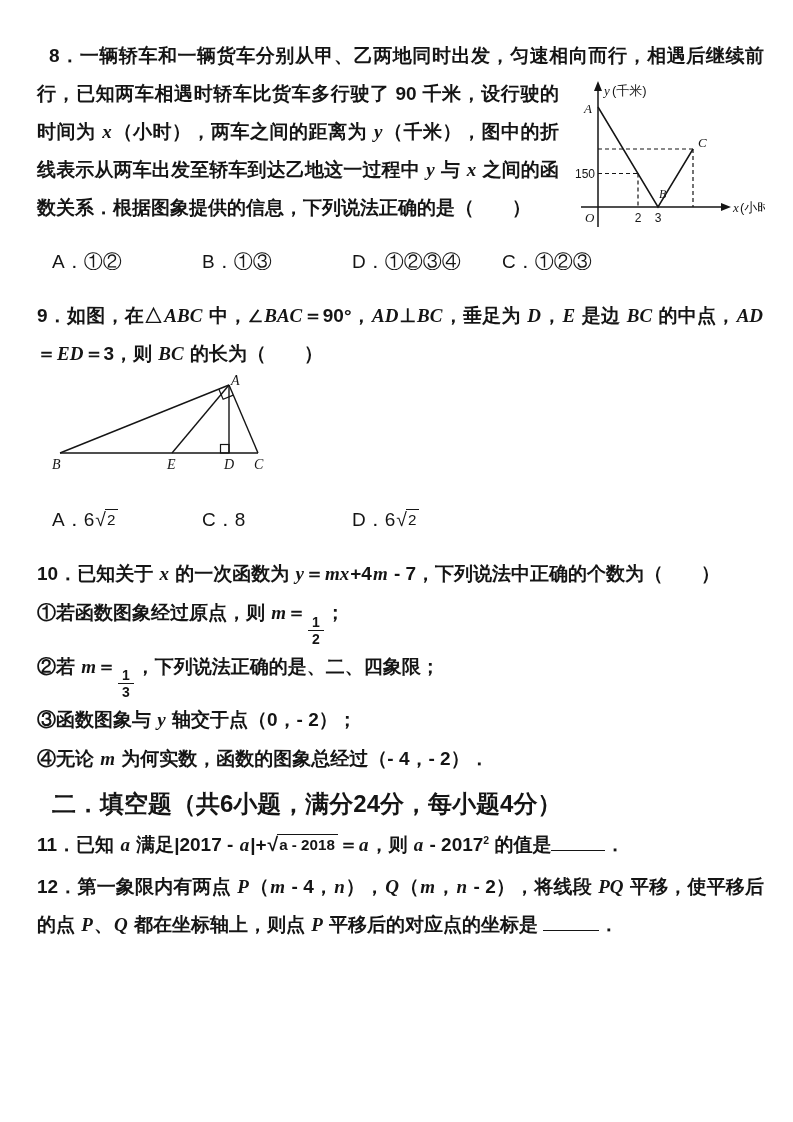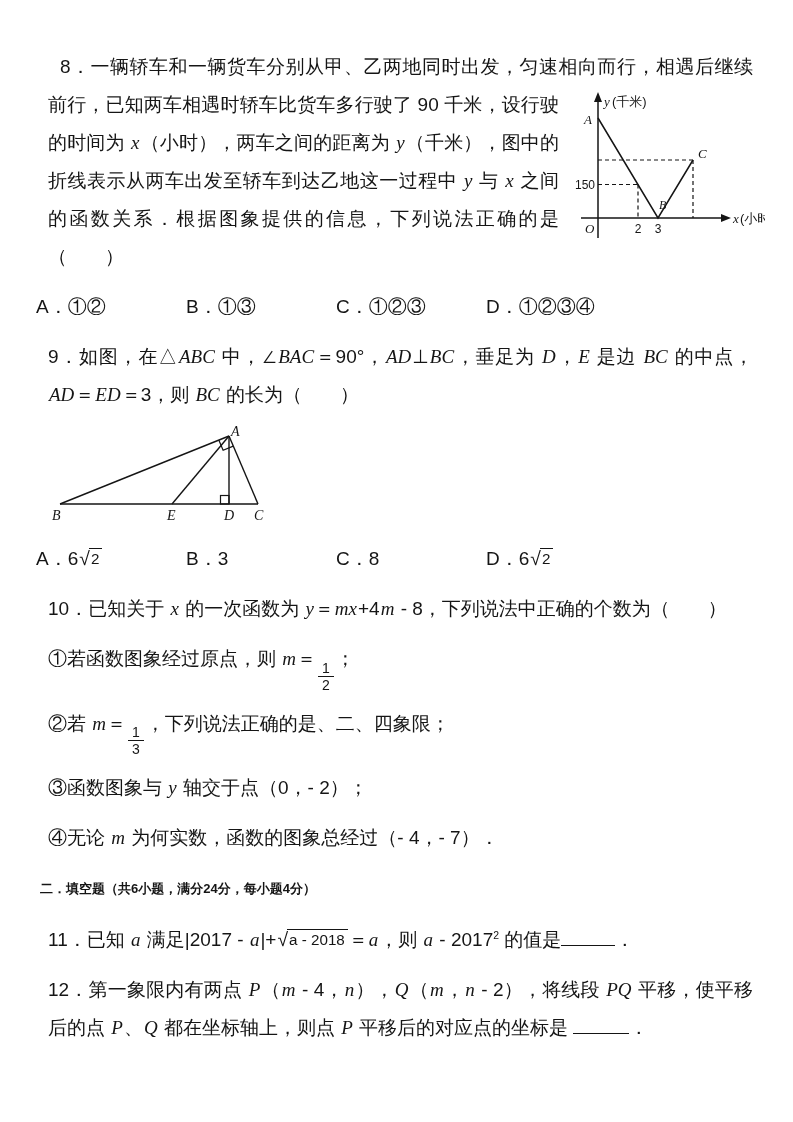--- a/index.html
+++ b/index.html
@@ -4,26 +4,26 @@
 <style>
   html,body{margin:0;padding:0;}
   body{
     width:793px;height:1122px;overflow:hidden;
     background:#ffffff;color:#151515;
     font-family:"Liberation Sans",sans-serif;
     -webkit-font-smoothing:antialiased;
   }
   .page{padding:36px 28px 0 36px;font-size:19px;line-height:38px;}
   .q{margin:0 0 4px 0;}
-  p{margin:12px;}
+  p{margin:1px;font-weight:bold;}
   .stem{text-align:justify;}
   .indent{text-indent:12px;}
   .it{font-style:italic;font-family:"Liberation Serif",serif;padding:0 1px;}
   
-  .opts{display:flex;align-items:baseline;margin:0;}
+  .opts{display:flex;align-items:baseline;margin:16px;}
   .opt{flex:0 0 150px;white-space:nowrap;}
   .opt:last-child{flex:1 1 auto;}
   
   .frac{display:inline-flex;flex-direction:column;vertical-align:-0.55em;
         text-align:center;font-size:14px;line-height:16px;margin:0 2px;}
   .frac .num{border-bottom:1.6px solid currentColor;padding:0 4px;}
   .frac .den{padding:0 4px;}
   
   .sqrt{display:inline-flex;align-items:flex-start;margin:0 1px;}
   .sqrt .rad{line-height:1.05;font-size:1.02em;}
@@ -36,21 +36,21 @@
   .fig-graph{
     float:right;width:192px;height:196px;margin:0 0 2px 14px;
     padding-top:42px;box-sizing:border-box;
     shape-outside:inset(42px 0 0 0);
   }
   
   .fig-tri{margin:2px 0 4px 12px;width:232px;}
   svg text{font-family:"Liberation Serif",serif;fill:#151515;}
   svg .var{font-style:italic;}
   svg .lbl{font-style:normal;font-family:"Liberation Sans",sans-serif;}
-  h2.sec{font-size:13px;font-weight:bold;margin:6px 0 2px 4px;line-height:40px;}
+  h2.sec{font-size:24px;font-weight:bold;margin:6px 0 2px 16px;line-height:40px;}
 </style>
 </head>
 <body>
 
 <div class="page">
 
   <section class="q q8-flow">
     <figure class="fig-graph">
       <svg width="192" height="154" viewBox="0 0 192 154">
 
@@ -77,22 +77,22 @@
         <text x="22" y="99" font-size="12" text-anchor="end" class="lbl">150</text>
         <text x="65" y="143" font-size="12" text-anchor="middle" class="lbl">2</text>
         <text x="85" y="143" font-size="12" text-anchor="middle" class="lbl">3</text>
         <text x="12" y="143" font-size="13" class="var">O</text>
       </svg>
     </figure>
     <p class="stem indent"><span>8．一辆轿车和一辆货车分别从甲、乙两地同时出发，匀速相向而行，相遇后继续前行，已知两车相遇时轿车比货车多行驶了 90 千米，设行驶的时间为 </span><span class="it">x</span><span>（小时），两车之间的距离为 </span><span class="it">y</span><span>（千米），图中的折线表示从两车出发至轿车到达乙地这一过程中 </span><span class="it">y</span><span> 与 </span><span class="it">x</span><span> 之间的函数关系．根据图象提供的信息，下列说法正确的是（　　）</span></p>
     <div class="opts">
       <span class="opt"><span>A．①②</span></span>
       <span class="opt"><span>B．①③</span></span>
+      <span class="opt"><span>D．①②③④</span></span>
       <span class="opt"><span>C．①②③</span></span>
-      <span class="opt"><span>D．①②③④</span></span>
     </div>
   </section>
 
   <section class="q">
     <p class="stem"><span>9．如图，在△</span><span class="it">ABC</span><span> 中，∠</span><span class="it">BAC</span><span>＝90°，</span><span class="it">AD</span><span>⊥</span><span class="it">BC</span><span>，垂足为 </span><span class="it">D</span><span>，</span><span class="it">E</span><span> 是边 </span><span class="it">BC</span><span> 的中点，</span><span class="it">AD</span><span>＝</span><span class="it">ED</span><span>＝3，则 </span><span class="it">BC</span><span> 的长为（　　）</span></p>
     <figure class="fig-tri">
       <svg width="232" height="97" viewBox="0 0 232 97">
         <line x1="12" y1="78" x2="210" y2="78" stroke="#151515" stroke-width="1.4"></line>
         <line x1="12" y1="78" x2="181" y2="10" stroke="#151515" stroke-width="1.4"></line>
         <line x1="181" y1="10" x2="210" y2="78" stroke="#151515" stroke-width="1.4"></line>
@@ -105,41 +105,40 @@
         <text x="206" y="94" font-size="14" class="var">C</text>
         <text x="176" y="94" font-size="14" class="var">D</text>
         <text x="119" y="94" font-size="14" class="var">E</text>
       </svg>
     </figure>
     <div class="opts">
       <span class="opt"><span>A．6</span><span class="sqrt">
             <span class="rad">√</span>
             <span class="radicand">2</span>
           </span></span>
-      <span class="opt"><span>B．3</span></span>
       <span class="opt"><span>C．8</span></span>
       <span class="opt"><span>D．6</span><span class="sqrt">
             <span class="rad">√</span>
             <span class="radicand">2</span>
           </span></span>
     </div>
   </section>
 
   <section class="q">
-    <p class="stem"><span>10．已知关于 </span><span class="it">x</span><span> 的一次函数为 </span><span class="it">y</span><span>＝</span><span class="it">mx</span><span>+4</span><span class="it">m</span><span> - 8，下列说法中正确的个数为（　　）</span></p>
+    <p class="stem"><span>10．已知关于 </span><span class="it">x</span><span> 的一次函数为 </span><span class="it">y</span><span>＝</span><span class="it">mx</span><span>+4</span><span class="it">m</span><span> - 7，下列说法中正确的个数为（　　）</span></p>
     <p class="stem"><span>①若函数图象经过原点，则 </span><span class="it">m</span><span>＝</span><span class="frac">
           <span class="num">1</span>
           <span class="den">2</span>
         </span><span>；</span></p>
     <p class="stem"><span>②若 </span><span class="it">m</span><span>＝</span><span class="frac">
           <span class="num">1</span>
           <span class="den">3</span>
         </span><span>，下列说法正确的是、二、四象限；</span></p>
     <p class="stem"><span>③函数图象与 </span><span class="it">y</span><span> 轴交于点（0，- 2）；</span></p>
-    <p class="stem"><span>④无论 </span><span class="it">m</span><span> 为何实数，函数的图象总经过（- 4，- 7）．</span></p>
+    <p class="stem"><span>④无论 </span><span class="it">m</span><span> 为何实数，函数的图象总经过（- 4，- 2）．</span></p>
   </section>
 
   <h2 class="sec">二．填空题（共6小题，满分24分，每小题4分）</h2>
 
   <section class="q">
     <p class="stem"><span>11．已知 </span><span class="it">a</span><span> 满足|2017 - </span><span class="it">a</span><span>|+</span><span class="sqrt">
           <span class="rad">√</span>
           <span class="radicand">a - 2018</span>
         </span><span>＝</span><span class="it">a</span><span>，则 </span><span class="it">a</span><span> - 2017</span><sup>2</sup><span> 的值是</span><span class="blank" style="width: 54px;"></span><span>．</span></p>
   </section>

